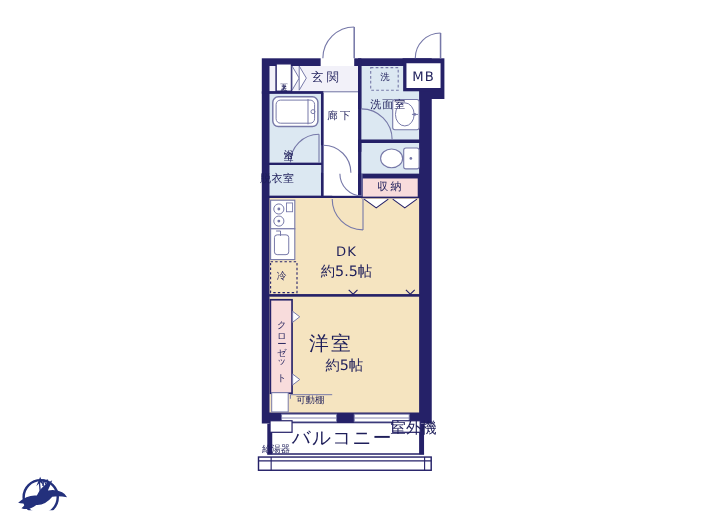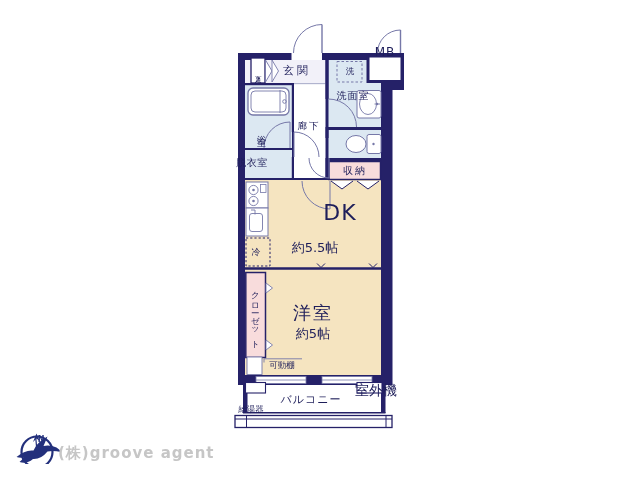--- a/index.html
+++ b/index.html
@@ -197,49 +197,48 @@
              Q 19.5 458 16.5 457 Z" fill="#23307c"></path>
   </g>
 </svg>
 
 <div class="lbl v" style="left:258px;top:70.5px;font-size:6.5px;">下足入</div>
 
 <div class="lbl" style="left:297px;top:69.5px;font-size:11px;letter-spacing:3px;">玄関</div>
 
 <div class="lbl" style="left:350px;top:71px;font-size:8.5px;">洗</div>
 
-<div class="lbl" style="left:385px;top:52px;font-size:12px;letter-spacing:1px;">MB</div>
+<div class="lbl" style="left:385px;top:70px;font-size:12px;letter-spacing:1px;">MB</div>
 
 <div class="lbl" style="left:353px;top:96px;font-size:10px;letter-spacing:1px;text-align:right;">洗面室</div>
 
 <div class="lbl v" style="left:261px;top:130px;font-size:9px;letter-spacing:2px;">浴室</div>
 
-<div class="lbl" style="left:309px;top:126px;font-size:9.5px;letter-spacing:2px;">廊下</div>
+<div class="lbl" style="left:309px;top:106px;font-size:9.5px;letter-spacing:2px;">廊下</div>
 
 <div class="lbl" style="left:252px;top:163px;font-size:10px;letter-spacing:0.5px;">脱衣室</div>
 
 <div class="lbl" style="left:355px;top:170.5px;font-size:10px;letter-spacing:2px;">収納</div>
 
-<div class="lbl" style="left:315px;top:213px;font-size:22px;letter-spacing:1px;margin-left:25px;">DK</div>
+<div class="lbl" style="left:315px;top:229px;font-size:12px;letter-spacing:1px;">DK</div>
 
 <div class="lbl" style="left:315px;top:247px;font-size:13px;">約5.5帖</div>
 
 <div class="lbl" style="left:256px;top:252px;font-size:9px;">冷</div>
 
 <div class="lbl v" style="left:255.5px;top:315px;font-size:8.5px;letter-spacing:2px;">クローゼット</div>
 
-<div class="lbl" style="left:313px;top:313px;font-size:18px;letter-spacing:2px;">洋室</div>
+<div class="lbl" style="left:301px;top:313px;font-size:18px;letter-spacing:2px;">洋室</div>
 
 <div class="lbl" style="left:313px;top:332.5px;font-size:13px;">約5帖</div>
 
 <div class="lbl" style="left:282px;top:365px;font-size:8.5px;">可動棚</div>
 
 <div class="lbl" style="left:251px;top:397px;font-size:8.5px;margin-top:12px;">給湯器</div>
 
-<div class="lbl" style="left:311px;top:399px;font-size:11px;letter-spacing:1px;">バルコニー</div>
+<div class="lbl" style="left:311px;top:399px;font-size:17px;letter-spacing:1px;">バルコニー</div>
 
 <div class="lbl" style="left:376px;top:390px;font-size:14px;">室外機</div>
 
 <div class="lbl" style="left:41px;top:440px;font-size:8px;font-weight:bold;color:#23307c;">N</div>
 
-<div class="logo-text">(株)groove agent</div>
 
 </div>
 
 </body></html>

